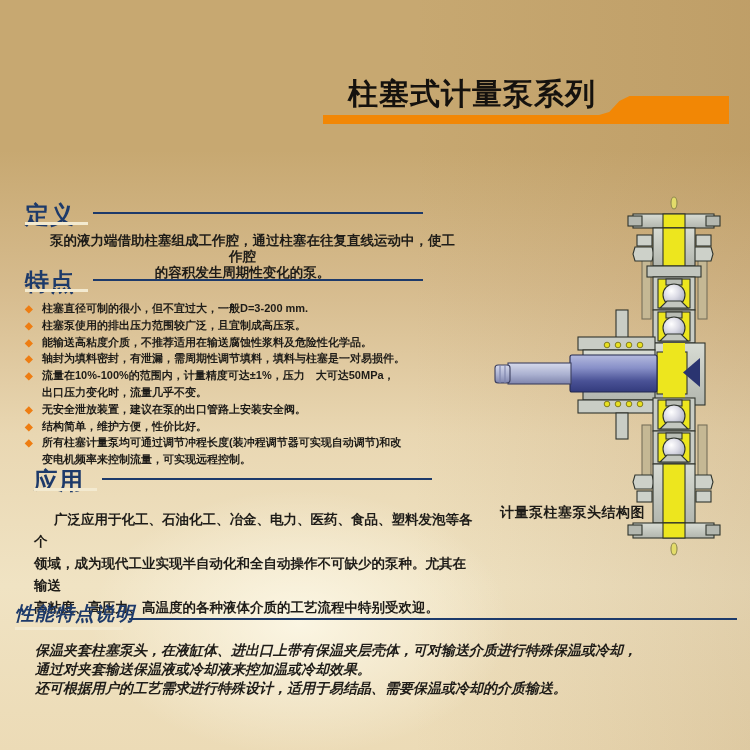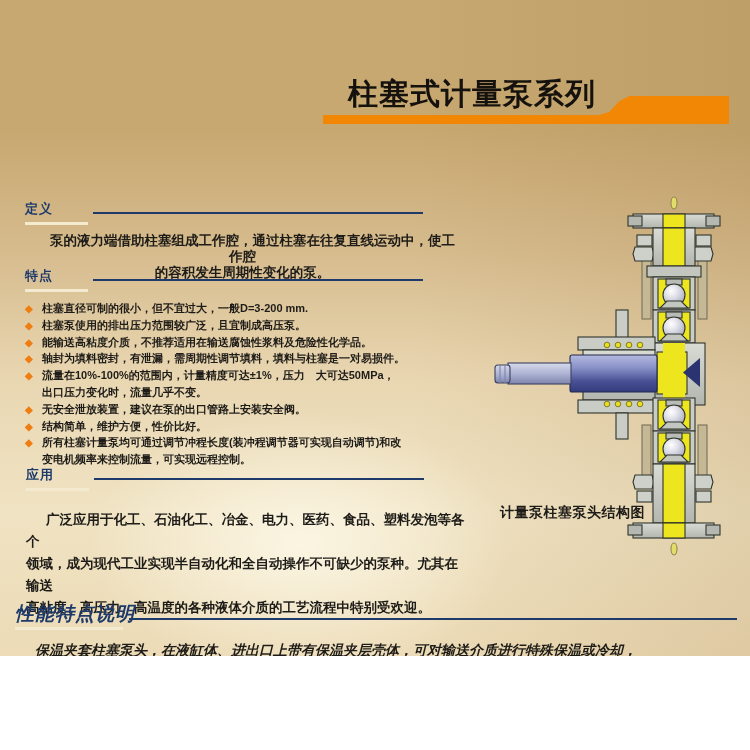--- a/index.html
+++ b/index.html
@@ -1,28 +1,28 @@
 <!DOCTYPE html>
 <html><head>
 <meta charset="utf-8">
 <style>
   html,body{margin:0;padding:0;}
-  .page{position:relative;width:750px;height:656px;overflow:hidden;
+  .page{position:relative;width:750px;height:750px;overflow:hidden;
     font-family:"Liberation Sans",sans-serif;color:#1e1c18;
     background:
       radial-gradient(ellipse 300px 190px at 40% 83%, rgba(255,252,238,.75), rgba(255,252,238,0) 70%),
       linear-gradient(to right, rgba(120,85,35,0) 55%, rgba(150,110,55,.16) 100%),
       linear-gradient(to bottom,#c7a871 0%,#c7a871 20%,#d6bb8d 38%,#e9d7b2 58%,#f0e3c3 78%,#ecdbb6 100%);}
   .title{position:absolute;left:348px;top:74px;font-family:"Liberation Serif",serif;
     font-size:30px;font-weight:bold;color:#15120e;letter-spacing:1px;white-space:nowrap;}
   .ribbon{position:absolute;left:323px;top:96px;width:406px;height:28px;background:#f28705;
     clip-path:polygon(0 68%,68% 68%,70.5% 57%,73% 18%,75.5% 0,100% 0,100% 100%,0 100%);}
   .sec{position:absolute;}
   .sec-head{position:relative;height:28px;}
-  .sec-head .h{font-size:13px;font-weight:bold;color:#1d3a6a;letter-spacing:1px;white-space:nowrap;}
+  .sec-head .h{font-size:24px;font-weight:bold;color:#1d3a6a;letter-spacing:1px;white-space:nowrap;}
   .cream-bar{position:absolute;left:0;top:23px;width:64px;height:3px;background:#f3ead0;}
   .navy-line{position:absolute;top:13px;height:2px;background:#1d3a6a;}
   .s2 .cream-bar{width:63px}
   .s2 .navy-line{left:68px;width:330px;}
   .perf .sec-head{height:32px;}
   .perf .h{font-size:19px;}
   .perf .cream-bar{top:26px;width:108px;}
   .perf .navy-line{left:114px;width:608px;top:17px;}
   .para{font-size:13.5px;font-weight:bold;line-height:16px;white-space:pre-line;}
   .indent{text-indent:20px;}
@@ -67,21 +67,21 @@
         <li class="bullet">轴封为填料密封，有泄漏，需周期性调节填料，填料与柱塞是一对易损件。</li>
         <li class="bullet">流量在10%-100%的范围内，计量精度可达±1%，压力　大可达50MPa，
 出口压力变化时，流量几乎不变。</li>
         <li class="bullet">无安全泄放装置，建议在泵的出口管路上安装安全阀。</li>
         <li class="bullet">结构简单，维护方便，性价比好。</li>
         <li class="bullet">所有柱塞计量泵均可通过调节冲程长度(装冲程调节器可实现自动调节)和改
 变电机频率来控制流量，可实现远程控制。</li>
       </ul>
   </div>
 
-  <div class="sec s2" style="left:26px;top:465px;width:440px;">
+  <div class="sec s2" style="left:34px;top:465px;width:440px;">
     <div class="sec-head">
       <span class="h">应用</span>
       <span class="cream-bar"></span>
       <span class="navy-line"></span>
     </div>
     <div class="para app-para indent">广泛应用于化工、石油化工、冶金、电力、医药、食品、塑料发泡等各个
 领域，成为现代工业实现半自动化和全自动操作不可缺少的泵种。尤其在输送
 高粘度、高压力、高温度的各种液体介质的工艺流程中特别受欢迎。</div>
   </div>
 

